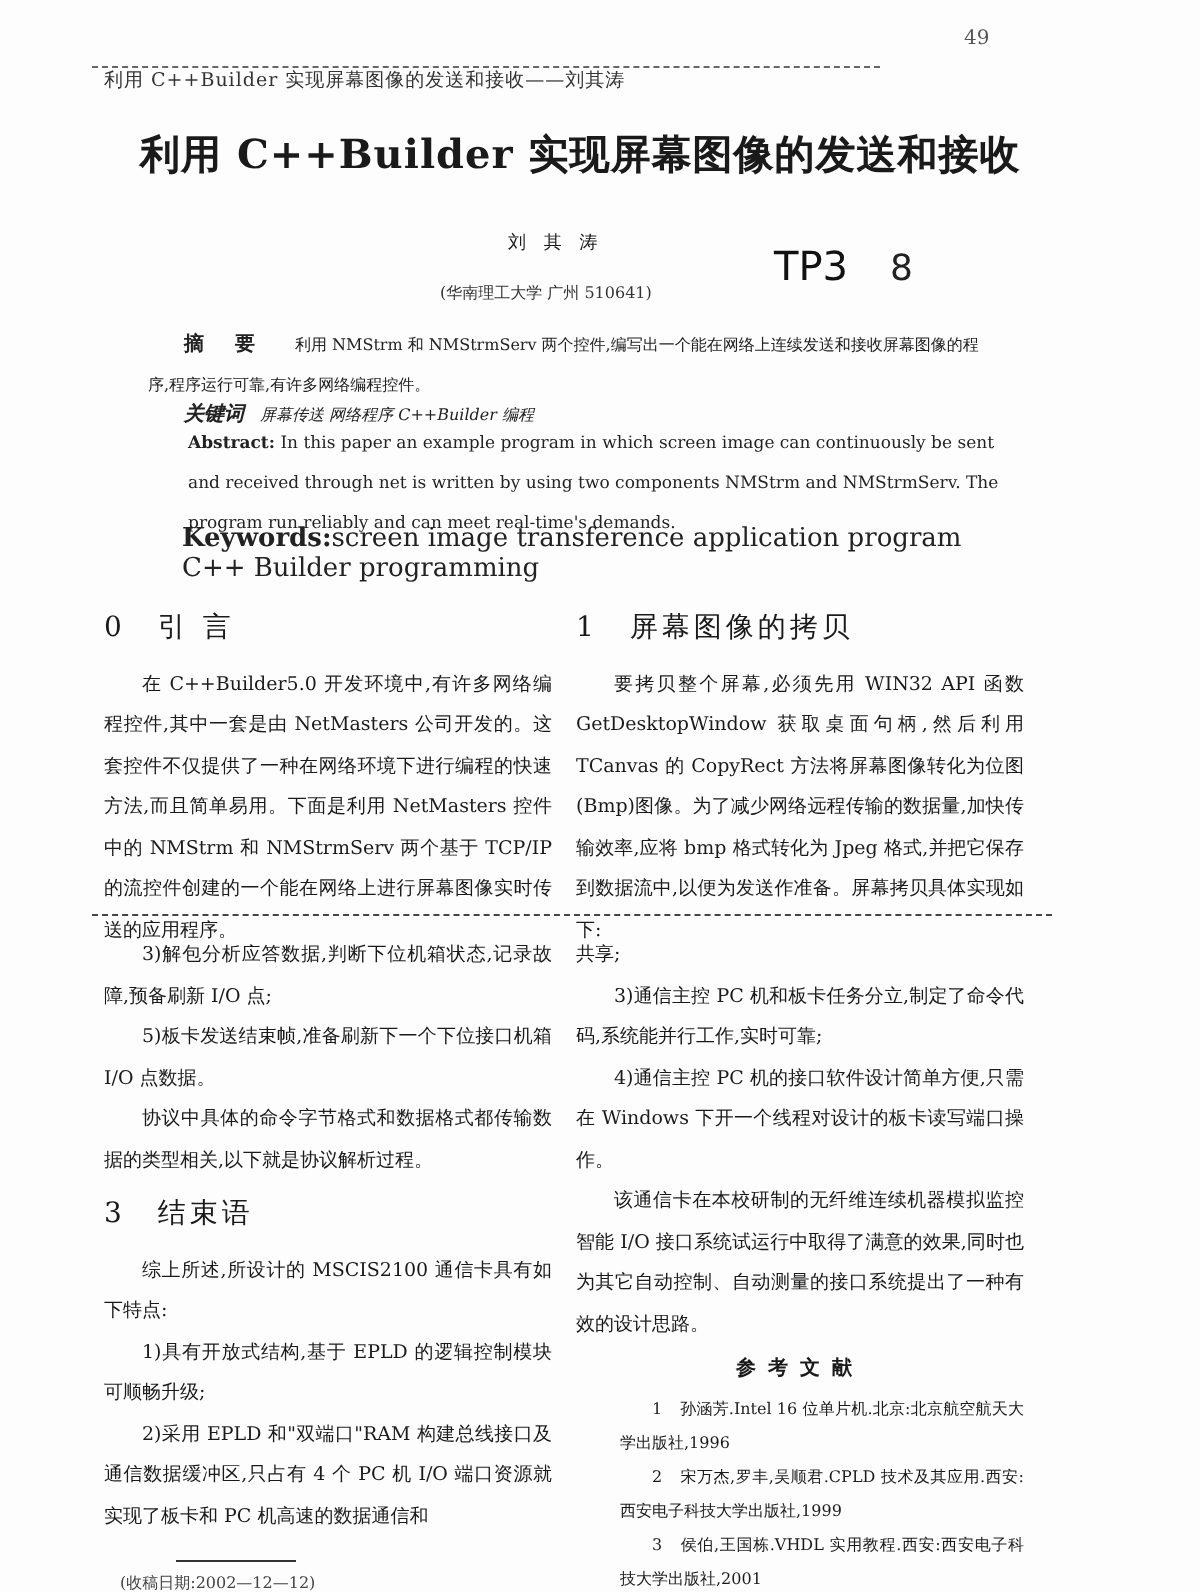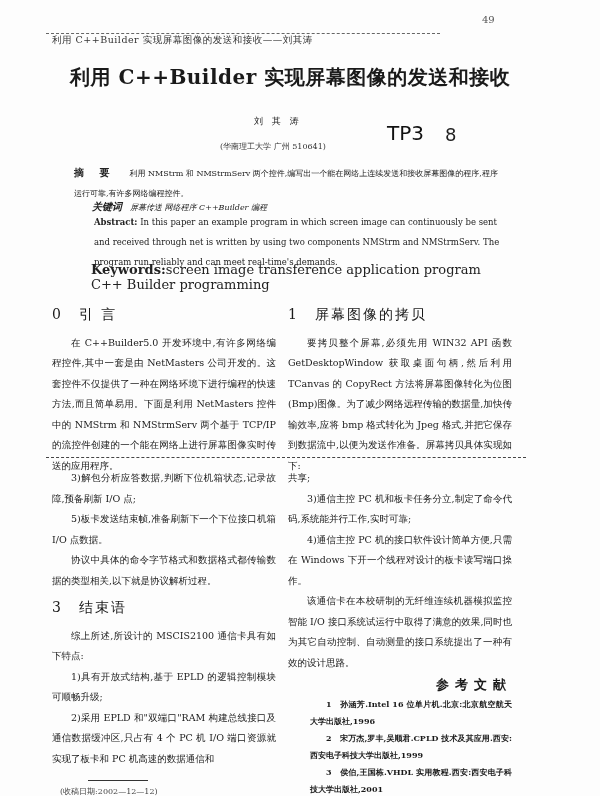--- a/index.html
+++ b/index.html
@@ -36,21 +36,21 @@
     font-family: "DejaVu Sans", sans-serif; color: #111;
   }
   .handwritten2 {
     position: absolute; left: 445px; top: 124px; font-size: 18px;
     font-family: "DejaVu Sans", sans-serif; color: #222;
   }
   .abstract-cn {
     position: absolute; left: 74px; top: 163px; width: 424px;
     font-size: 8px; line-height: 20px; color: #222;
   }
-  .abstract-cn .label { font-weight: bold; font-size: 10px; margin: 0 14px 0 0; letter-spacing: 6px; }
+  .abstract-cn .label { font-weight: bold; font-size: 10px; margin: 0 14px 0 18px; letter-spacing: 6px; }
   .keywords-cn {
     position: absolute; left: 92px; top: 200px; font-size: 8px; color: #222; font-style: italic;
   }
   .keywords-cn .label { font-weight: bold; font-size: 10px; margin-right: 8px; }
   .abstract-en {
     position: absolute; left: 94px; top: 212px; width: 408px;
     font-size: 8.5px; line-height: 20px; color: #222; text-indent: 0;
   }
   .abstract-en .label { font-weight: bold; }
   .keywords-en {
@@ -62,22 +62,22 @@
   .col p.noindent { text-indent: 0; }
   .sec-head { font-size: 14px; letter-spacing: 2px; margin: 0 0 8px 0; }
   .sec-head .num { margin-right: 16px; }
   .left-col-top { left: 52px; top: 304px; width: 224px; }
   .right-col-top { left: 288px; top: 304px; width: 224px; }
   .divider {
     position: absolute; top: 457px; left: 46px; width: 480px; border-top: 1.5px dashed #444;
   }
   .left-col-bottom { left: 52px; top: 468px; width: 224px; }
   .right-col-bottom { left: 288px; top: 468px; width: 224px; }
-  .refs-title { text-align: right; font-weight: bold; letter-spacing: 6px; font-size: 13px; margin-top: 2px; }
-  .ref { font-size: 8px; line-height: 17px; padding-left: 22px; text-indent: -14px; margin: 0; font-weight: bold; }
+  .refs-title { text-align: center; font-weight: bold; letter-spacing: 6px; font-size: 10px; margin-top: 2px; }
+  .ref { font-size: 8px; line-height: 17px; padding-left: 22px; text-indent: -14px; margin: 0; }
   .ref .rnum { display: inline-block; width: 14px; text-indent: 0; }
   .footer-rule {
     position: absolute; left: 88px; top: 780px; width: 60px; border-top: 1px solid #333;
   }
   .footer-text {
     position: absolute; left: 60px; top: 786px; font-size: 8px; color: #444;
   }
 </style>
 </head>
 <body>

